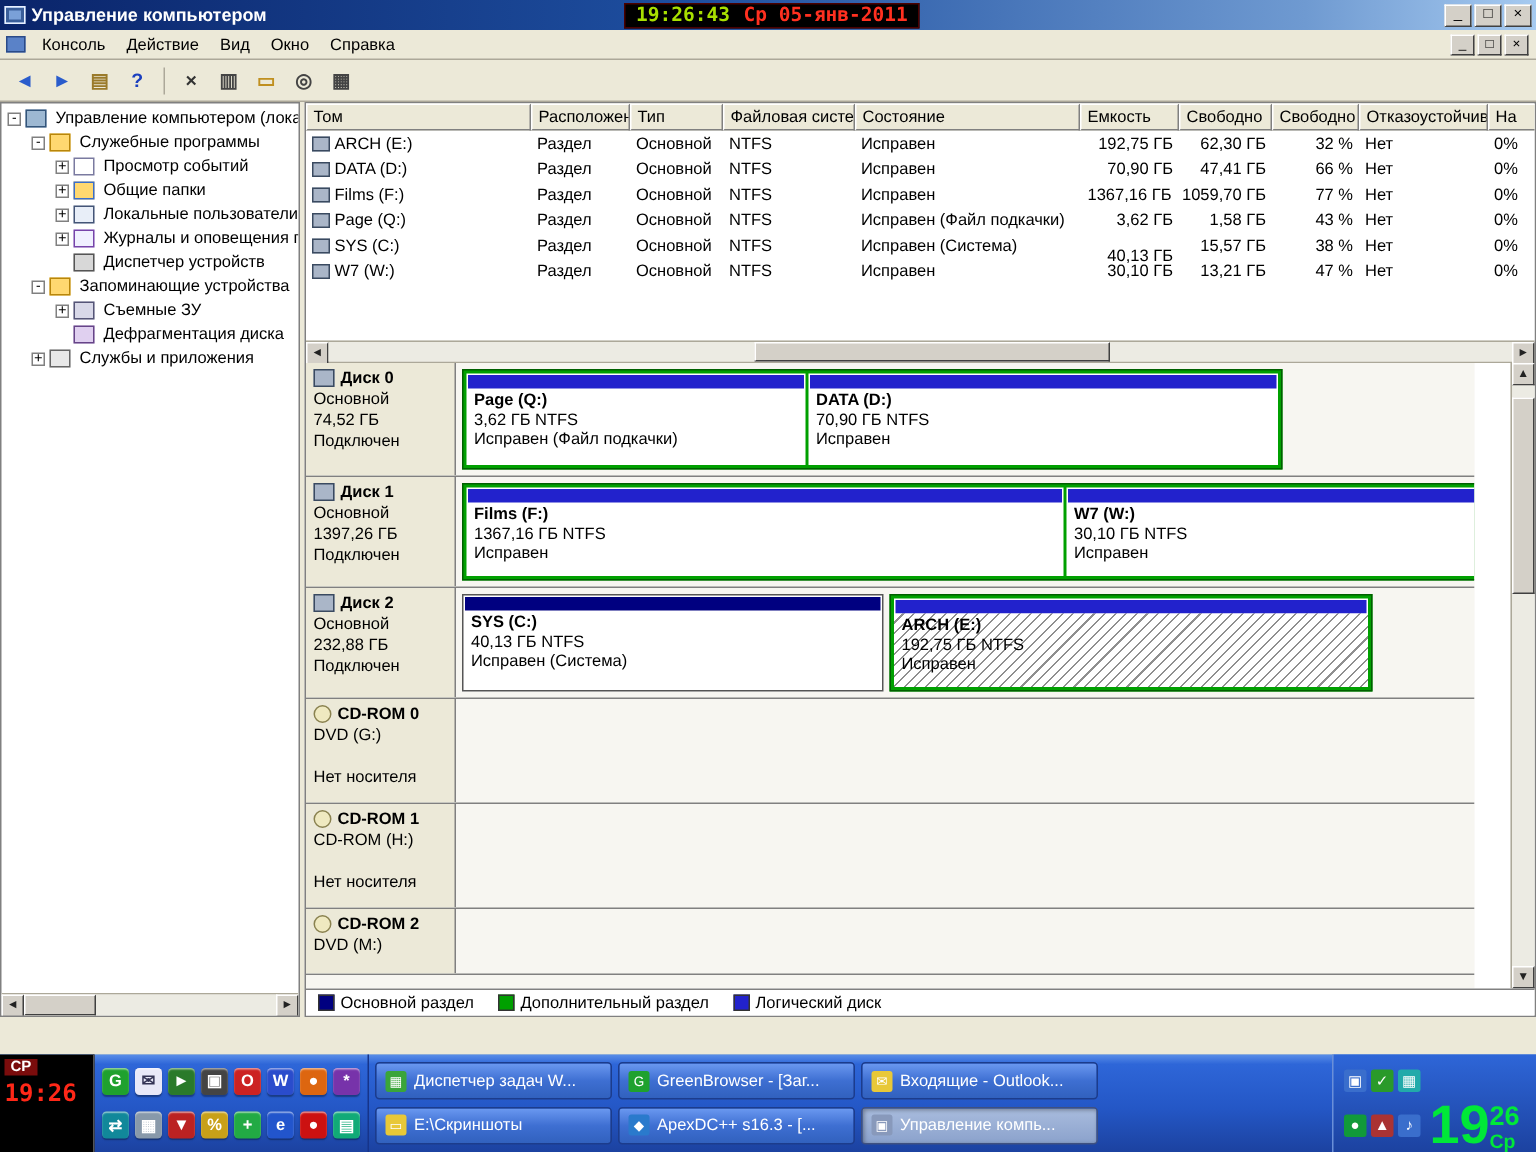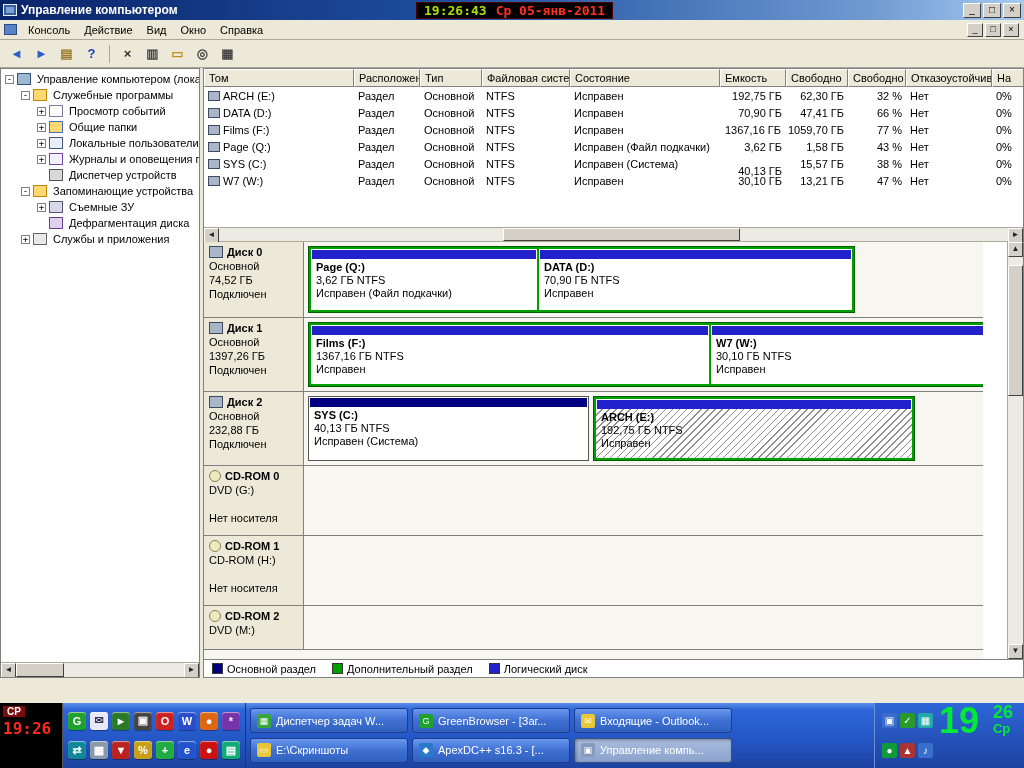--- a/index.html
+++ b/index.html
@@ -98,23 +98,23 @@
   .btns { flex:1 1 auto; min-width:0; display:flex; flex-direction:column; justify-content:space-around; padding:3px 4px; }
   .btn-row { display:flex; gap:4px; }
   .task-btn { width:158px; height:25px; background:linear-gradient(180deg,#6A98F0 0%,#3E6FD2 50%,#3161BE 100%); border:1px solid #1C3C8C; border-radius:3px; display:flex; align-items:center; gap:5px; padding:0 6px; overflow:hidden; white-space:nowrap; font-size:11px; }
   .task-btn.active { background:linear-gradient(180deg,#A9BCDE 0%,#8BA2CC 100%); border-color:#3E5franchise080; border-color:#3E5080; color:#fff; box-shadow:inset 1px 1px 3px rgba(0,0,0,.35); }
   .tb-ic { flex:0 0 14px; width:14px; height:14px; border-radius:2px; display:flex; align-items:center; justify-content:center; font-size:9px; color:#fff; }
   .tb-label { overflow:hidden; text-overflow:clip; }
   .tray { flex:0 0 auto; display:flex; align-items:stretch; border-left:1px solid #6a8fd8; background:linear-gradient(180deg,#2E66D8,#1C42A0); padding:0 5px; }
   .tray-icons { display:flex; flex-direction:column; justify-content:space-around; padding:3px 2px; }
   .tray-row { display:flex; gap:3px; }
   .tray-ic { width:15px; height:15px; border-radius:2px; display:flex; align-items:center; justify-content:center; font-size:10px; }
-  .tray-clock { display:flex; align-items:flex-start; padding:0 6px 0 4px; color:#00E838; }
+  .tray-clock { display:flex; align-items:flex-end; padding:0 6px 0 4px; color:#00E838; }
   .tc-hour { font-size:36px; font-weight:bold; line-height:1; }
-  .tc-col { display:flex; flex-direction:column; margin-left:14px; line-height:1.05; }
+  .tc-col { display:flex; flex-direction:column; margin-left:0; line-height:1.05; }
   .tc-min { font-size:18px; font-weight:bold; }
   .tc-day { font-size:13px; font-weight:bold; }
 </style>
 </head>
 <body>
 
 <div class="screen">
 
   <div class="window">
 

